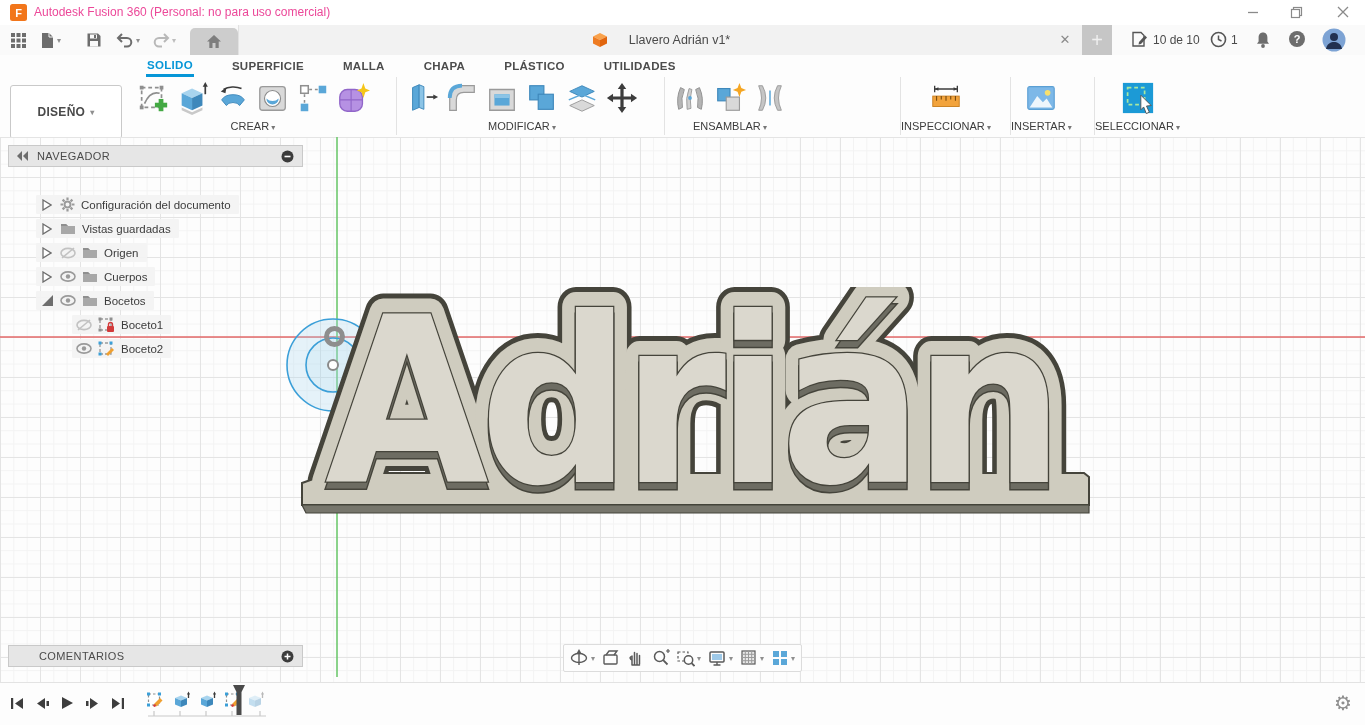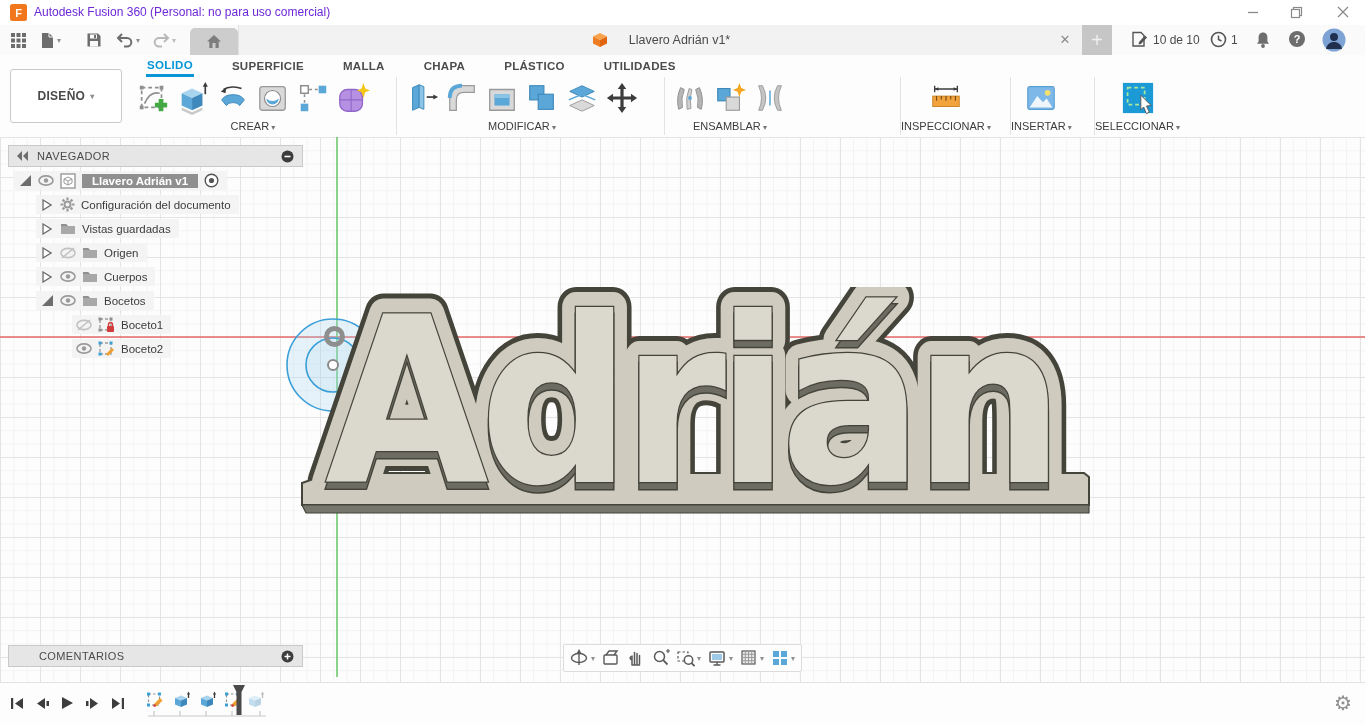--- a/index.html
+++ b/index.html
@@ -5,37 +5,37 @@
   html,body{margin:0;padding:0;background:#ddd;}
   #app{position:relative;width:1365px;height:725px;background:#fff;overflow:hidden;
        font-family:"Liberation Sans",sans-serif;font-size:12px;color:#3c3c3c;
        -webkit-font-smoothing:antialiased;}
   .ab{position:absolute;}
   .row{display:flex;align-items:center;}
   svg{display:block;}
 
   
   .titlebar{left:0;top:0;width:1365px;height:25px;background:#ffffff;}
-  .title-text{left:34px;top:5px;font-size:12px;color:#6d28d9;}
+  .title-text{left:34px;top:5px;font-size:12px;color:#ec4899;}
   .winbtn{top:4px;width:16px;height:16px;display:flex;align-items:center;justify-content:center;color:#8a8a8a;}
 
   
   .tabstrip{left:0;top:25px;width:1365px;height:30px;background:#fafafa;border-bottom:1px solid #e8e8e8;}
   .qbtn{top:6px;height:18px;display:flex;align-items:center;gap:2px;}
   .caret{font-size:8px;color:#8f8f8f;}
   .home-btn{left:190px;top:3px;width:48px;height:27px;background:#cdcdcd;border-radius:5px 5px 0 0;display:flex;align-items:center;justify-content:center;}
   .doctab{left:238px;top:0;width:844px;height:30px;background:#f2f2f2;border-left:1px solid #e2e2e2;display:flex;align-items:center;justify-content:center;gap:21px;}
   .doctab-title{font-size:12.5px;color:#4a4a4a;}
   .doctab-close{position:absolute;right:10px;top:7px;width:16px;height:16px;color:#8a8a8a;font-size:13px;line-height:16px;text-align:center;}
   .newtab{left:1082px;top:0;width:30px;height:30px;background:#c6c6c6;display:flex;align-items:center;justify-content:center;color:#efefef;font-size:20px;}
   .statustext{font-size:12px;color:#4a4a4a;}
 
   
   .ribbon{left:0;top:55px;width:1365px;height:82px;background:#fdfdfd;border-bottom:1px solid #d8d8d8;}
-  .ws-box{left:10px;top:14px;width:110px;height:52px;background:#fff;border:1px solid #c9c9c9;border-radius:3px;
+  .ws-box{left:10px;top:30px;width:110px;height:52px;background:#fff;border:1px solid #c9c9c9;border-radius:3px;
           display:flex;align-items:center;justify-content:center;font-weight:bold;color:#4a4a4a;letter-spacing:.3px;}
   .ws-box .caret{margin-left:5px;}
   .rtabs{left:146px;top:0;height:22px;display:flex;gap:37px;align-items:center;}
   .rtab{font-size:11.5px;font-weight:bold;color:#4c4c4c;letter-spacing:.3px;padding:3px 1px;}
   .rtab.active{color:#0696d7;border-bottom:3px solid #0696d7;}
   .rgroup{top:22px;height:58px;border-left:1px solid #e3e3e3;display:flex;flex-direction:column;align-items:center;}
   .rgroup.first{border-left:none;}
   .rtools{display:flex;align-items:center;height:42px;gap:2px;padding:0 6px;}
   .rtool{width:38px;height:40px;display:flex;align-items:center;justify-content:center;border-radius:2px;}
   .rlabel{font-size:11px;color:#3c3c3c;margin-top:1px;}
@@ -425,40 +425,20 @@
         </svg>
         <span class="panel-title">NAVEGADOR</span>
         <span class="panel-spacer"></span>
         <svg width="13" height="13" viewBox="0 0 13 13">
           <circle cx="6.5" cy="6.5" r="6" fill="#3c3c3c"></circle>
             <path d="M3.5 6.5 H9.5" stroke="#fff" stroke-width="1.6"></path>
         </svg>
       </div>
     </div>
 
-    <div class="ab nav-row" style="left:14px;top:34px">
-      <span class="tri-wrap">
-          <svg width="13" height="13" viewBox="0 0 13 13">
-            <polygon points="1,12 12,1 12,12" fill="#6d6d6d"></polygon>
-          </svg>
-        </span>
-      <svg width="16" height="11" viewBox="0 0 16 11">
-          <ellipse cx="8" cy="5.5" rx="7" ry="4.6" fill="none" stroke="#9a9a9a" stroke-width="1.6"></ellipse>
-          <circle cx="8" cy="5.5" r="2.2" fill="#9a9a9a"></circle>
-        </svg>
-      <svg width="16" height="16" viewBox="0 0 16 16">
-          <rect x="1" y="1" width="14" height="14" fill="#fff" stroke="#9a9a9a" stroke-width="1.4"></rect>
-          <path d="M4 6 L8 4 L12 6 L12 10 L8 12 L4 10 Z M4 6 L8 8 L12 6 M8 8 V12" fill="none" stroke="#9a9a9a" stroke-width="1"></path>
-        </svg>
-      <span class="nav-label sel">Llavero Adrián v1</span>
-      <svg width="15" height="15" viewBox="0 0 15 15">
-          <circle cx="7.5" cy="7.5" r="6.3" fill="#fff" stroke="#555" stroke-width="1.4"></circle>
-          <circle cx="7.5" cy="7.5" r="2.6" fill="#555"></circle>
-        </svg>
-    </div>
 
     <div class="ab nav-row" style="left:36px;top:58px">
       <span class="tri-wrap">
           <svg width="10" height="12" viewBox="0 0 10 12">
             <polygon points="1,1 9,6 1,11" fill="#fff" stroke="#6d6d6d" stroke-width="1.3"></polygon>
           </svg>
         </span>
       <svg width="15" height="15" viewBox="0 0 15 15">
           <circle cx="7.5" cy="7.5" r="3" fill="none" stroke="#9a9a9a" stroke-width="2"></circle>
           <g stroke="#9a9a9a" stroke-width="2.2">

